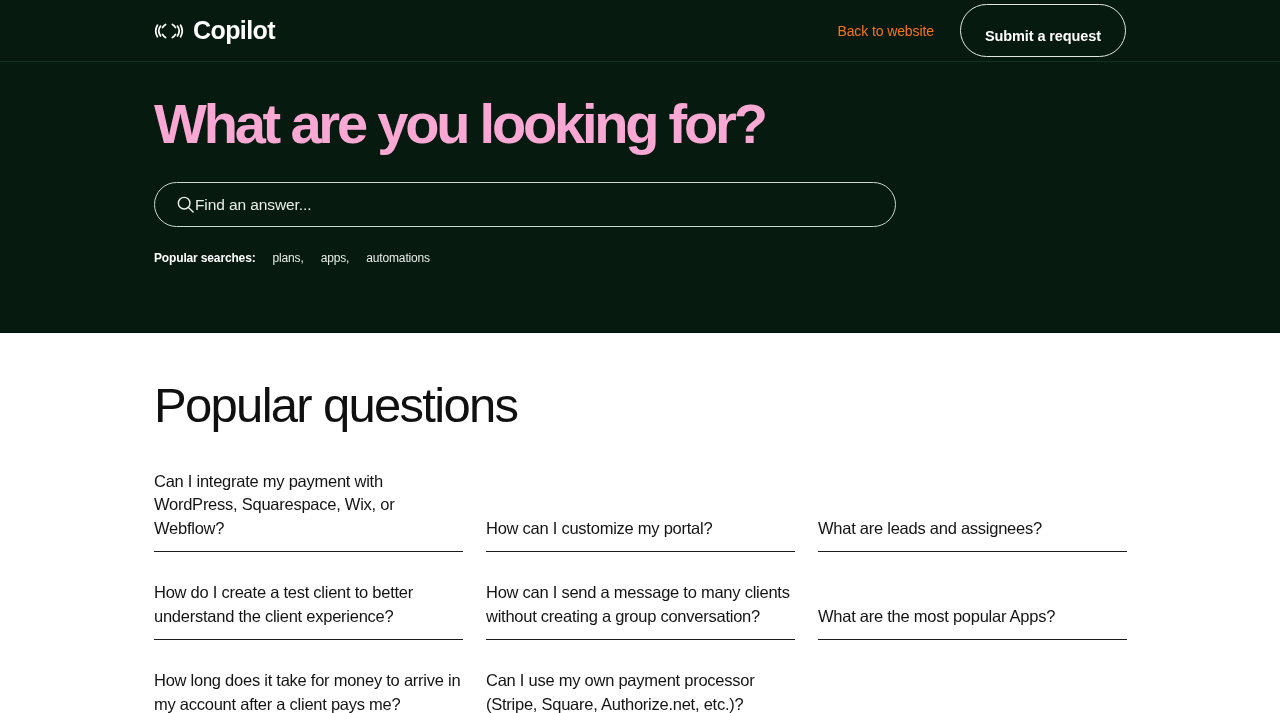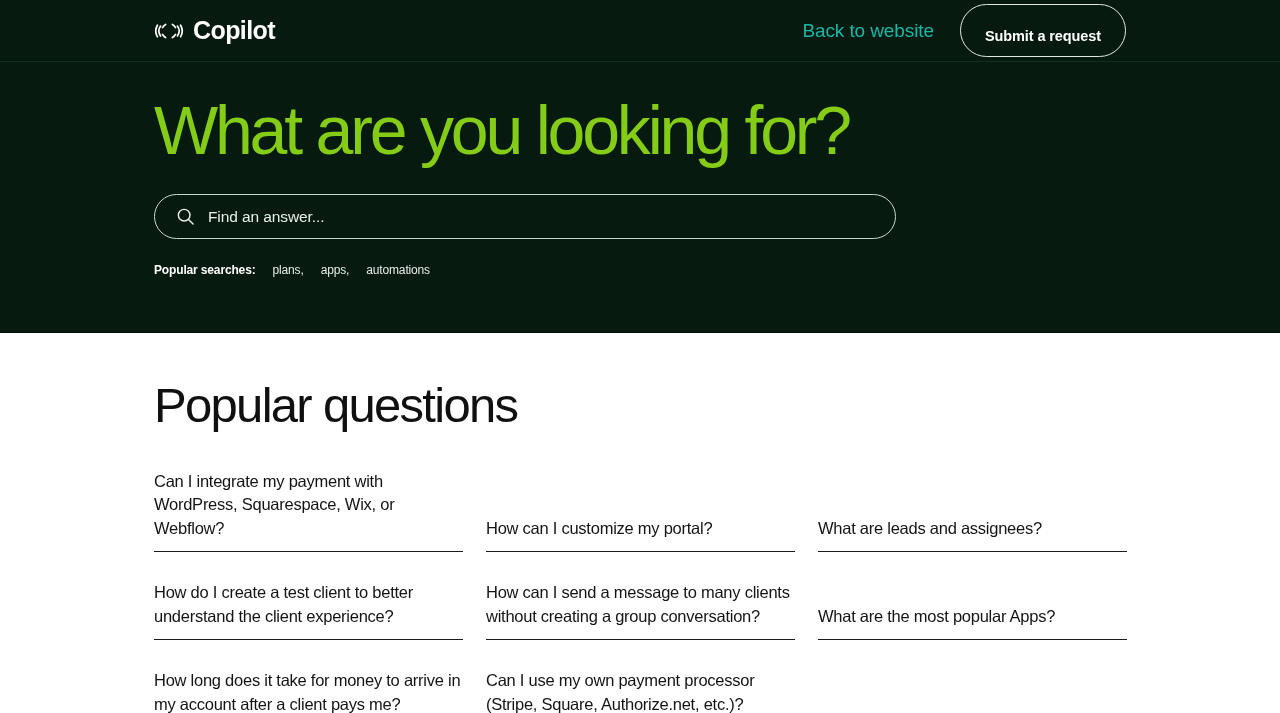--- a/index.html
+++ b/index.html
@@ -47,22 +47,22 @@
   }
 
   .header-right {
     margin-left: auto;
     display: flex;
     align-items: center;
     gap: 26px;
   }
 
   .header-link {
-    color: #14b8a6;
-    font-size: 19px;
+    color: #f97316;
+    font-size: 14px;
     font-weight: 400;
     text-decoration: none;
     letter-spacing: -0.1px;
     cursor: pointer;
   }
 
   .btn-pill {
     border: 1px solid #dfe8e2;
     border-radius: 999px;
     color: #ffffff;
@@ -79,39 +79,38 @@
   
   .hero {
     background: #061a0f;
     height: 271px;
     padding: 0 154px;
     position: relative;
     border-bottom: 1px solid #02120a;
   }
 
   .hero-title {
-    color: #84cc16;
-    font-size: 68px;
-    font-weight: 400;
+    color: #f9a8d4;
+    font-size: 56px;
+    font-weight: 700;
     letter-spacing: -3.2px;
     line-height: 1;
     padding-top: 34px;
     white-space: nowrap;
   }
 
   .search-wrap {
     margin-top: 30px;
     width: 742px;
     height: 45px;
     border: 1px solid #c9d6ce;
     border-radius: 999px;
     display: flex;
     align-items: center;
     padding: 0 21px;
-    gap: 13px;
     background: transparent;
     cursor: text;
   }
 
   .search-icon { width: 19px; height: 19px; flex: none; display: block; }
 
   .search-input {
     flex: 1;
     background: transparent;
     border: none;

